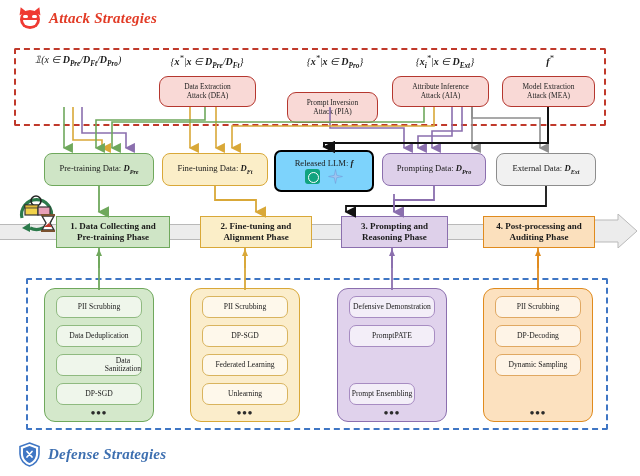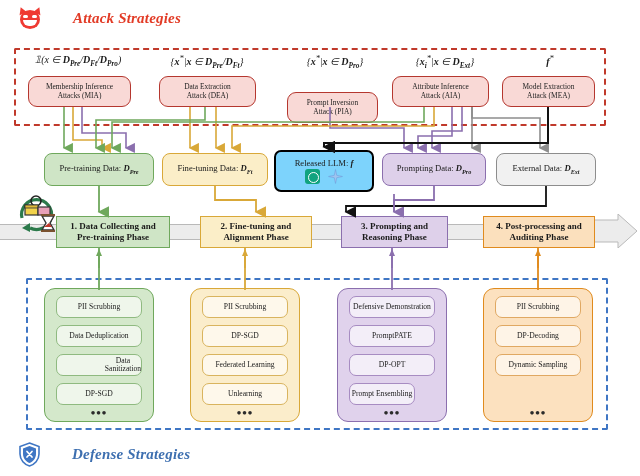--- a/index.html
+++ b/index.html
@@ -2,21 +2,21 @@
 <html><head>
 <meta charset="utf-8">
 <style>
   html,body{margin:0;padding:0;background:#ffffff;}
   body{width:640px;height:476px;position:relative;overflow:hidden;
        font-family:"Liberation Serif", serif; color:#1a1a1a;}
   #stage{position:absolute;left:0;top:0;width:640px;height:476px;}
 
   
   .sect-hdr{position:absolute;display:flex;align-items:center;gap:7px;}
-  .sect-hdr .ttl{font-style:italic;font-weight:bold;font-size:15px;letter-spacing:.2px;margin-left:24px;}
+  .sect-hdr .ttl{font-style:italic;font-weight:bold;font-size:15px;letter-spacing:.2px;}
   .hdr-attack .ttl{color:#e23b26;}
   .hdr-def .ttl{color:#3d6fb0;}
 
   
   .devil{position:relative;width:24px;height:23px;}
   .devil .face{position:absolute;left:2px;top:3px;width:20px;height:19px;border-radius:50%;
                background:#ef3a32;}
   .devil .horn{position:absolute;top:0px;width:0;height:0;border-left:4px solid transparent;
                border-right:4px solid transparent;border-bottom:7px solid #ef3a32;}
   .devil .horn.l{left:0px;transform:rotate(-22deg);}
@@ -117,24 +117,20 @@
   <div class="formula" style="left:280px;top:54px;width:110px;">
     {<b><i>x</i></b><sup>*</sup>|<b><i>x</i></b> ∈ <b><i>D<sub>Pro</sub></i></b>}
   </div>
   <div class="formula" style="left:390px;top:54px;width:110px;">
     {<b><i>x<sub>i</sub></i></b><sup>*</sup>|<b><i>x</i></b> ∈ <b><i>D<sub>Ext</sub></i></b>}
   </div>
   <div class="formula" style="left:500px;top:54px;width:100px;">
     <b><i>f</i></b><sup>*</sup>
   </div>
 
-  <div class="node attack-node" style="left:28px;top:76px;width:103px;height:31px;">
-    <span><span>Membership Inference</span><br>
-    <span>Attacks (MIA)</span></span>
-  </div>
   <div class="node attack-node" style="left:159px;top:76px;width:97px;height:31px;">
     <span><span>Data Extraction</span><br>
     <span>Attack (DEA)</span></span>
   </div>
   <div class="node attack-node" style="left:287px;top:92px;width:91px;height:31px;align-items:center;">
     <span><span>Prompt Inversion</span><br>
     <span>Attack (PIA)</span></span>
   </div>
   <div class="node attack-node" style="left:392px;top:76px;width:97px;height:31px;">
     <span><span>Attribute Inference</span><br>
@@ -229,21 +225,20 @@
   <div class="defcol dc-yellow" style="left:190px;top:288px;width:110px;height:134px;"></div>
   <div class="defitem di-yellow" style="left:202px;top:296px;width:86px;height:22px;">PII Scrubbing</div>
   <div class="defitem di-yellow" style="left:202px;top:325px;width:86px;height:22px;">DP-SGD</div>
   <div class="defitem di-yellow" style="left:202px;top:354px;width:86px;height:22px;">Federated Learning</div>
   <div class="defitem di-yellow" style="left:202px;top:383px;width:86px;height:22px;">Unlearning</div>
   <div class="dots" style="left:202px;top:405px;width:86px;">•••</div>
 
   <div class="defcol dc-purple" style="left:337px;top:288px;width:110px;height:134px;"></div>
   <div class="defitem di-purple" style="left:349px;top:296px;width:86px;height:22px;">Defensive Demonstration</div>
   <div class="defitem di-purple" style="left:349px;top:325px;width:86px;height:22px;text-align:center;">PromptPATE</div>
-  <div class="defitem di-purple" style="left:349px;top:354px;width:86px;height:22px;">DP-OPT</div>
   <div class="defitem di-purple" style="left:349px;top:383px;width:66px;height:22px;">Prompt Ensembling</div>
   <div class="dots" style="left:349px;top:405px;width:86px;">•••</div>
 
   <div class="defcol dc-orange" style="left:483px;top:288px;width:110px;height:134px;"></div>
   <div class="defitem di-orange" style="left:495px;top:296px;width:86px;height:22px;">PII Scrubbing</div>
   <div class="defitem di-orange" style="left:495px;top:325px;width:86px;height:22px;">DP-Decoding</div>
   <div class="defitem di-orange" style="left:495px;top:354px;width:86px;height:22px;">Dynamic Sampling</div>
   <div class="dots" style="left:495px;top:405px;width:86px;">•••</div>
 
   <div class="sect-hdr hdr-def" style="left:18px;top:442px;">

